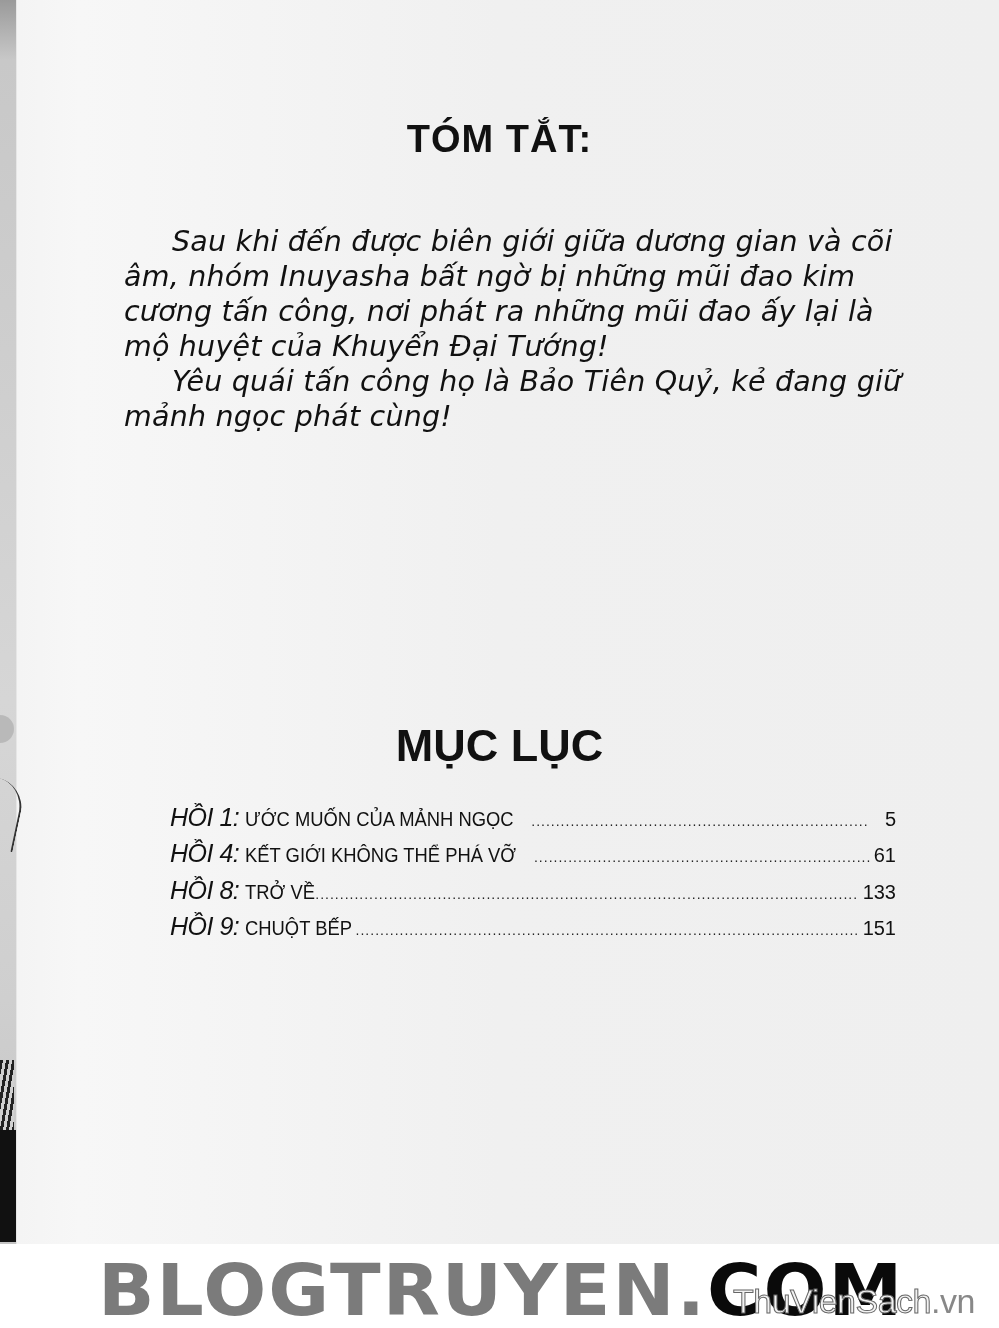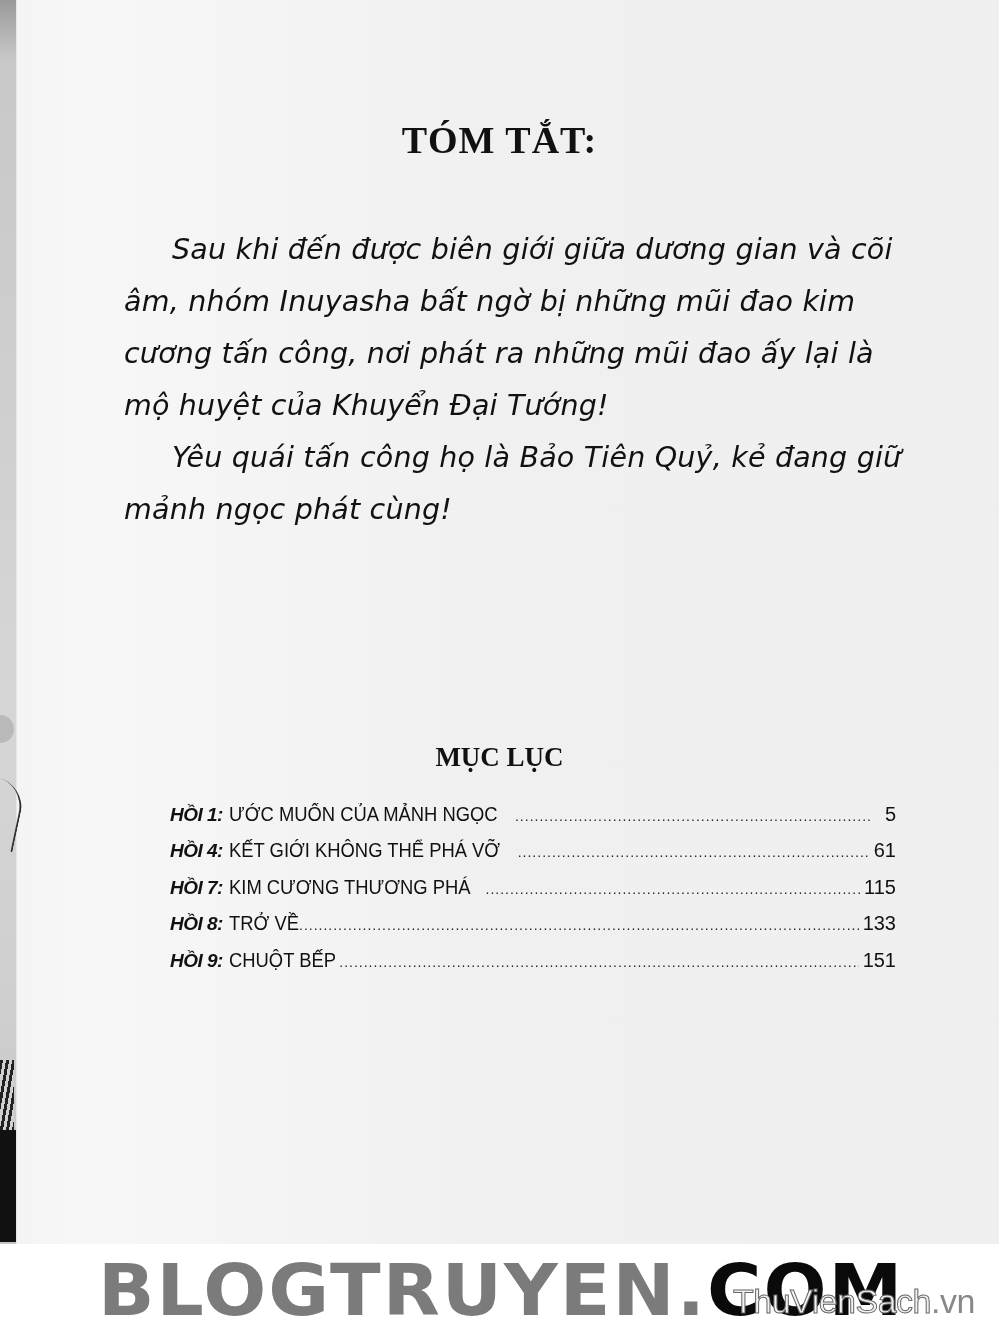--- a/index.html
+++ b/index.html
@@ -30,44 +30,44 @@
       position: absolute; left: 0; top: 1130px; width: 16px; height: 112px;
       background: #111;
     }
     .spine-art-hair {
       position: absolute; left: 0; top: 1060px; width: 14px; height: 75px;
       background: repeating-linear-gradient(100deg, #222 0 3px, #d0d0d0 3px 6px);
     }
 
     .title {
       position: absolute; left: 0; width: 999px; text-align: center;
-      font-family: Liberation Serif, serif; font-weight: bold; color: #111;
+      font-family: Liberation Sans, sans-serif; font-weight: bold; color: #111;
     }
     .summary-title { top: 118px; font-size: 38px; letter-spacing: 1px; }
-    .toc-title { top: 720px; font-size: 27px; letter-spacing: 0px; margin-top: 22px; }
+    .toc-title { top: 720px; font-size: 45px; letter-spacing: 0px; }
 
     .summary {
       position: absolute; left: 124px; top: 224px; width: 790px;
       font-family: "DejaVu Sans", sans-serif; font-style: oblique;
-      font-size: 28.5px; line-height: 52px; color: #111;
+      font-size: 28.5px; line-height: 35px; color: #111;
       letter-spacing: 0.2px;
     }
     .summary p { margin: 0; text-indent: 48px; }
 
     .toc {
       position: absolute; left: 170px; top: 803px; width: 726px;
       font-family: "Liberation Sans", sans-serif;
     }
     .toc-row {
       display: flex; align-items: baseline; height: 36.4px;
       font-size: 20px; color: #111; white-space: nowrap; overflow: hidden;
     }
     .toc-chapter {
-      font-weight: bold; font-style: italic; margin-right: 6px;
-      letter-spacing: -0.5px; font-size: 19px;
+      font-weight: normal; font-style: italic; margin-right: 6px;
+      letter-spacing: -0.5px; font-size: 25px;
     }
     .toc-name { letter-spacing: 0px; transform: scaleX(0.92); transform-origin: left; display: inline-block; }
     .toc-dots {
       flex: 1; overflow: hidden; margin: 0 4px 0 -6px;
       font-size: 14px; letter-spacing: 1px; color: #222;
     }
     .toc-dots::before {
       content: "...................................................................................................................................................................................................";
     }
     .toc-page { font-size: 20px; text-align: right; min-width: 22px; }
@@ -118,26 +118,20 @@
       <span class="toc-dots"></span>
       <span class="toc-page">5</span>
     </div>
     <div class="toc-row">
       <span class="toc-chapter">HỒI 4:</span>
       <span class="toc-name">KẾT GIỚI KHÔNG THỂ PHÁ VỠ</span>
       <span class="toc-dots"></span>
       <span class="toc-page">61</span>
     </div>
     <div class="toc-row">
-      <span class="toc-chapter">HỒI 7:</span>
-      <span class="toc-name">KIM CƯƠNG THƯƠNG PHÁ</span>
-      <span class="toc-dots"></span>
-      <span class="toc-page">115</span>
-    </div>
-    <div class="toc-row">
       <span class="toc-chapter">HỒI 8:</span>
       <span class="toc-name">TRỞ VỀ</span>
       <span class="toc-dots"></span>
       <span class="toc-page">133</span>
     </div>
     <div class="toc-row">
       <span class="toc-chapter">HỒI 9:</span>
       <span class="toc-name">CHUỘT BẾP</span>
       <span class="toc-dots"></span>
       <span class="toc-page">151</span>

